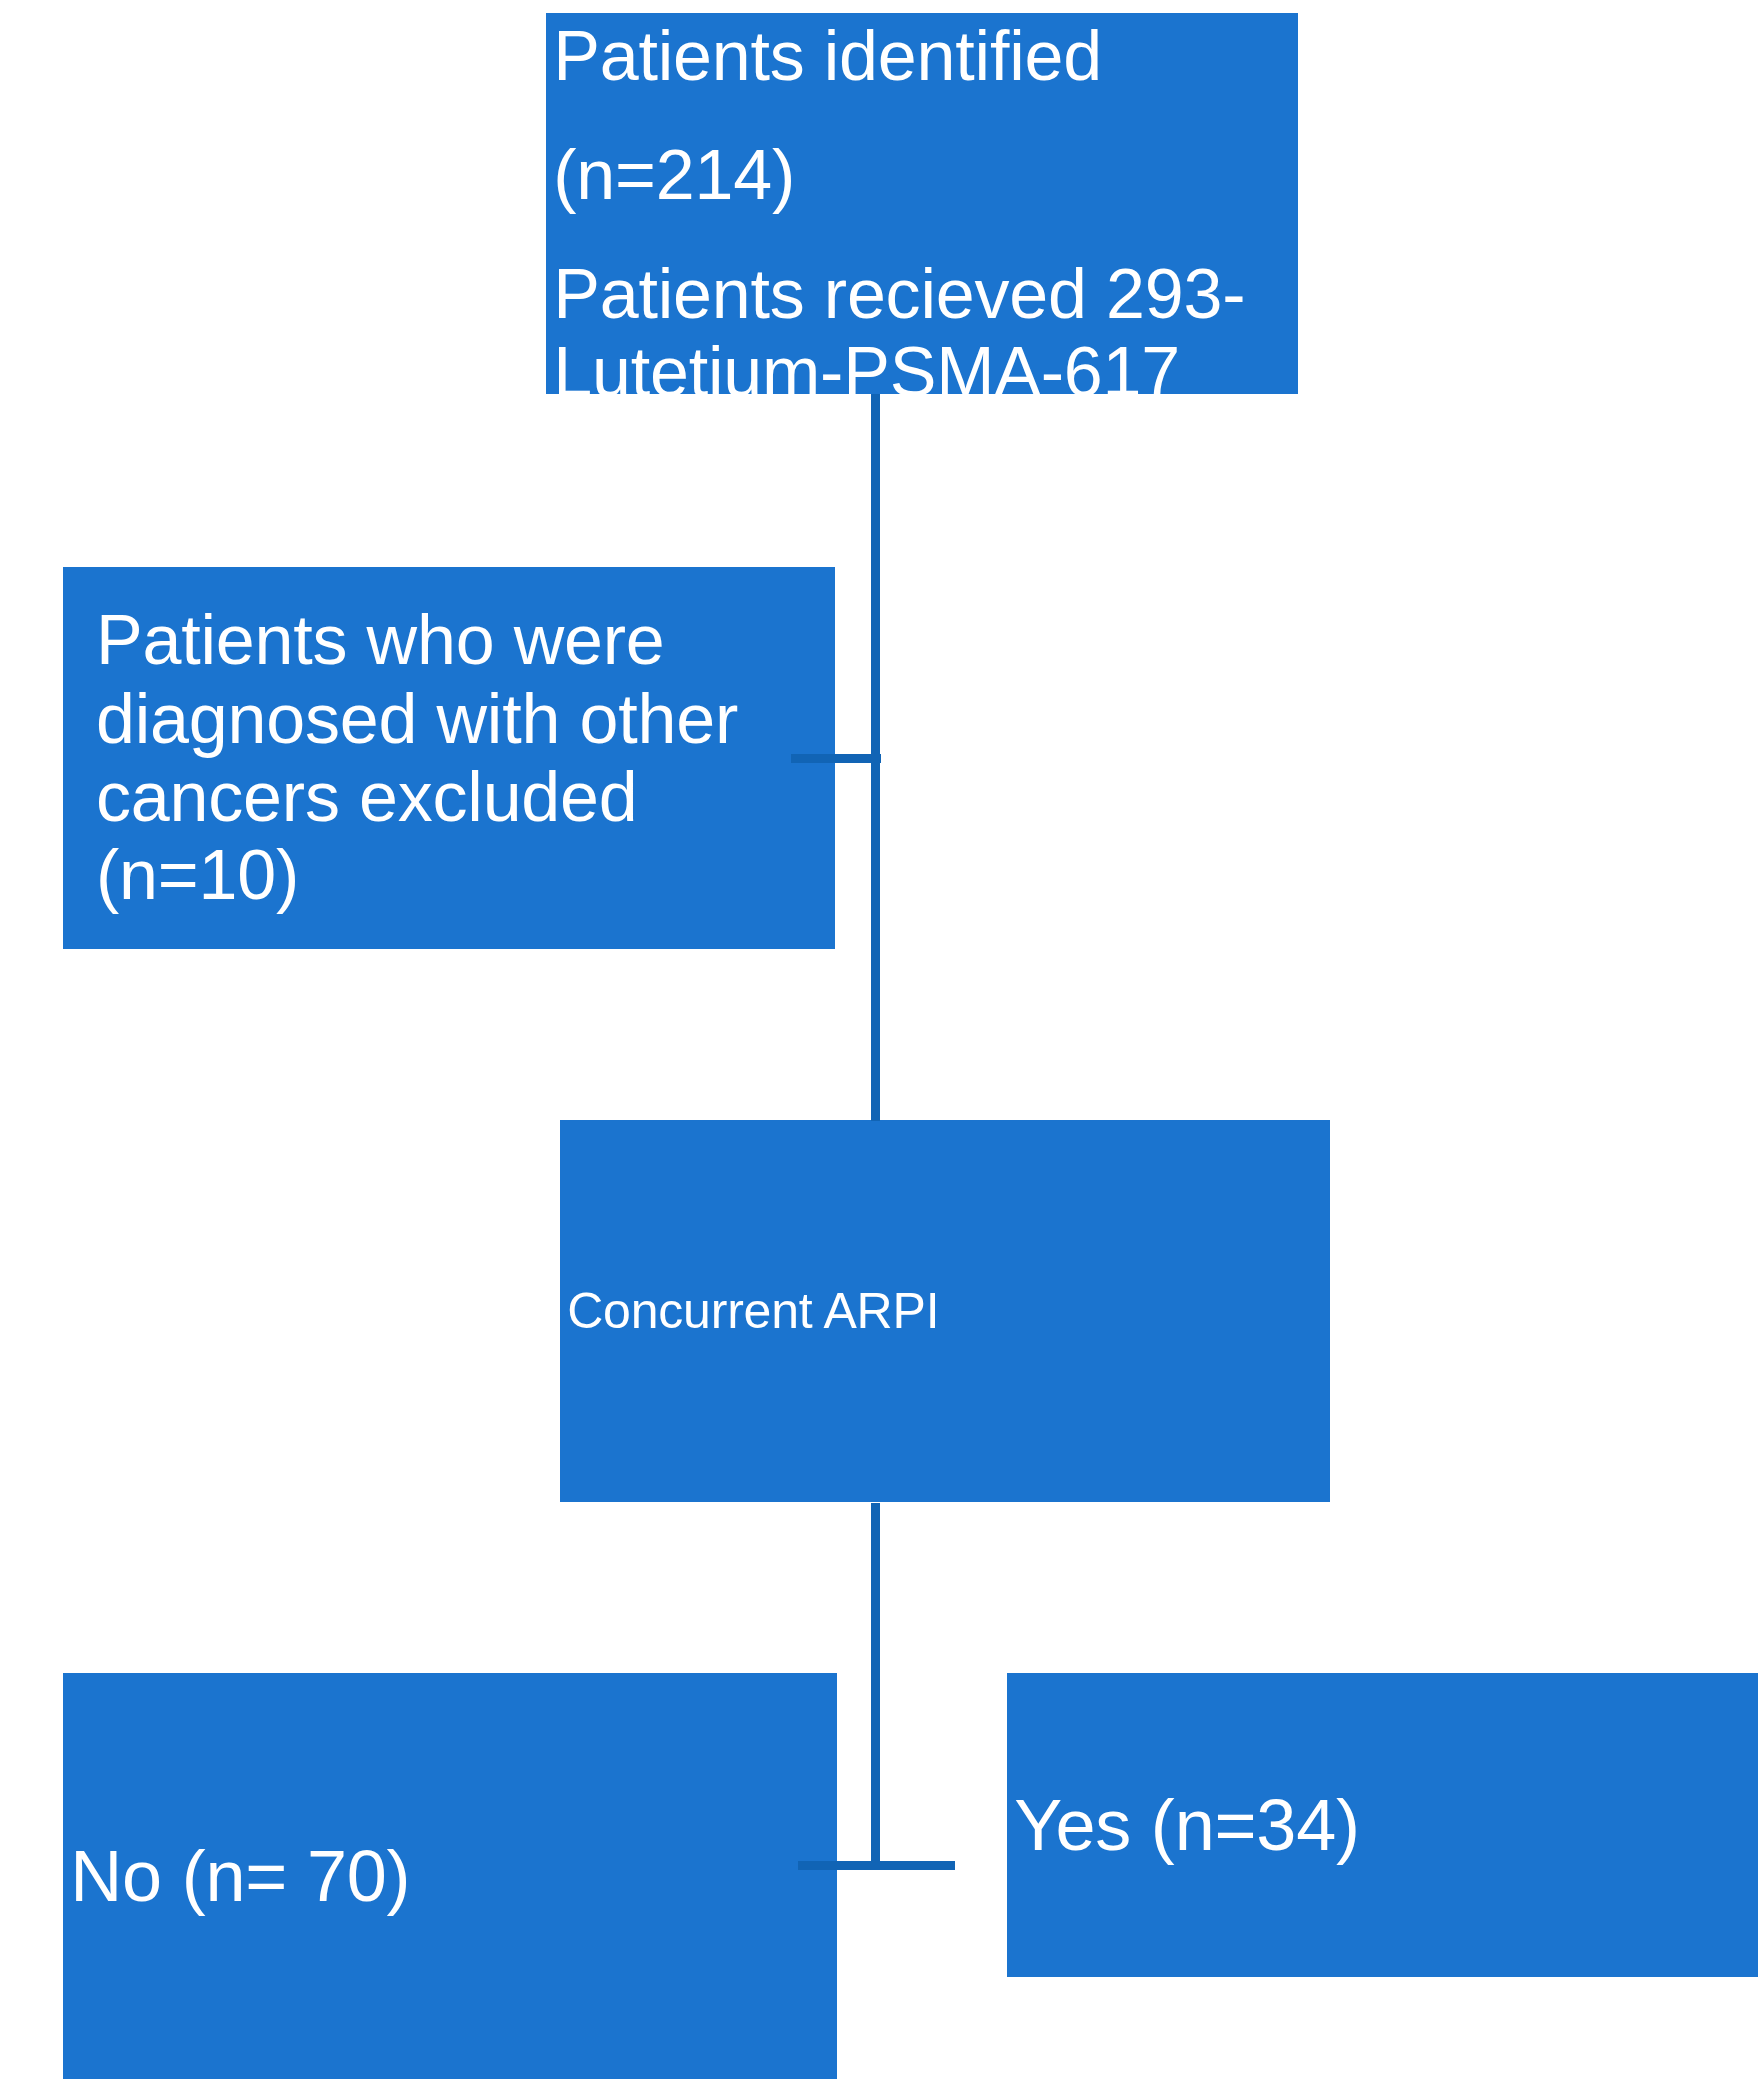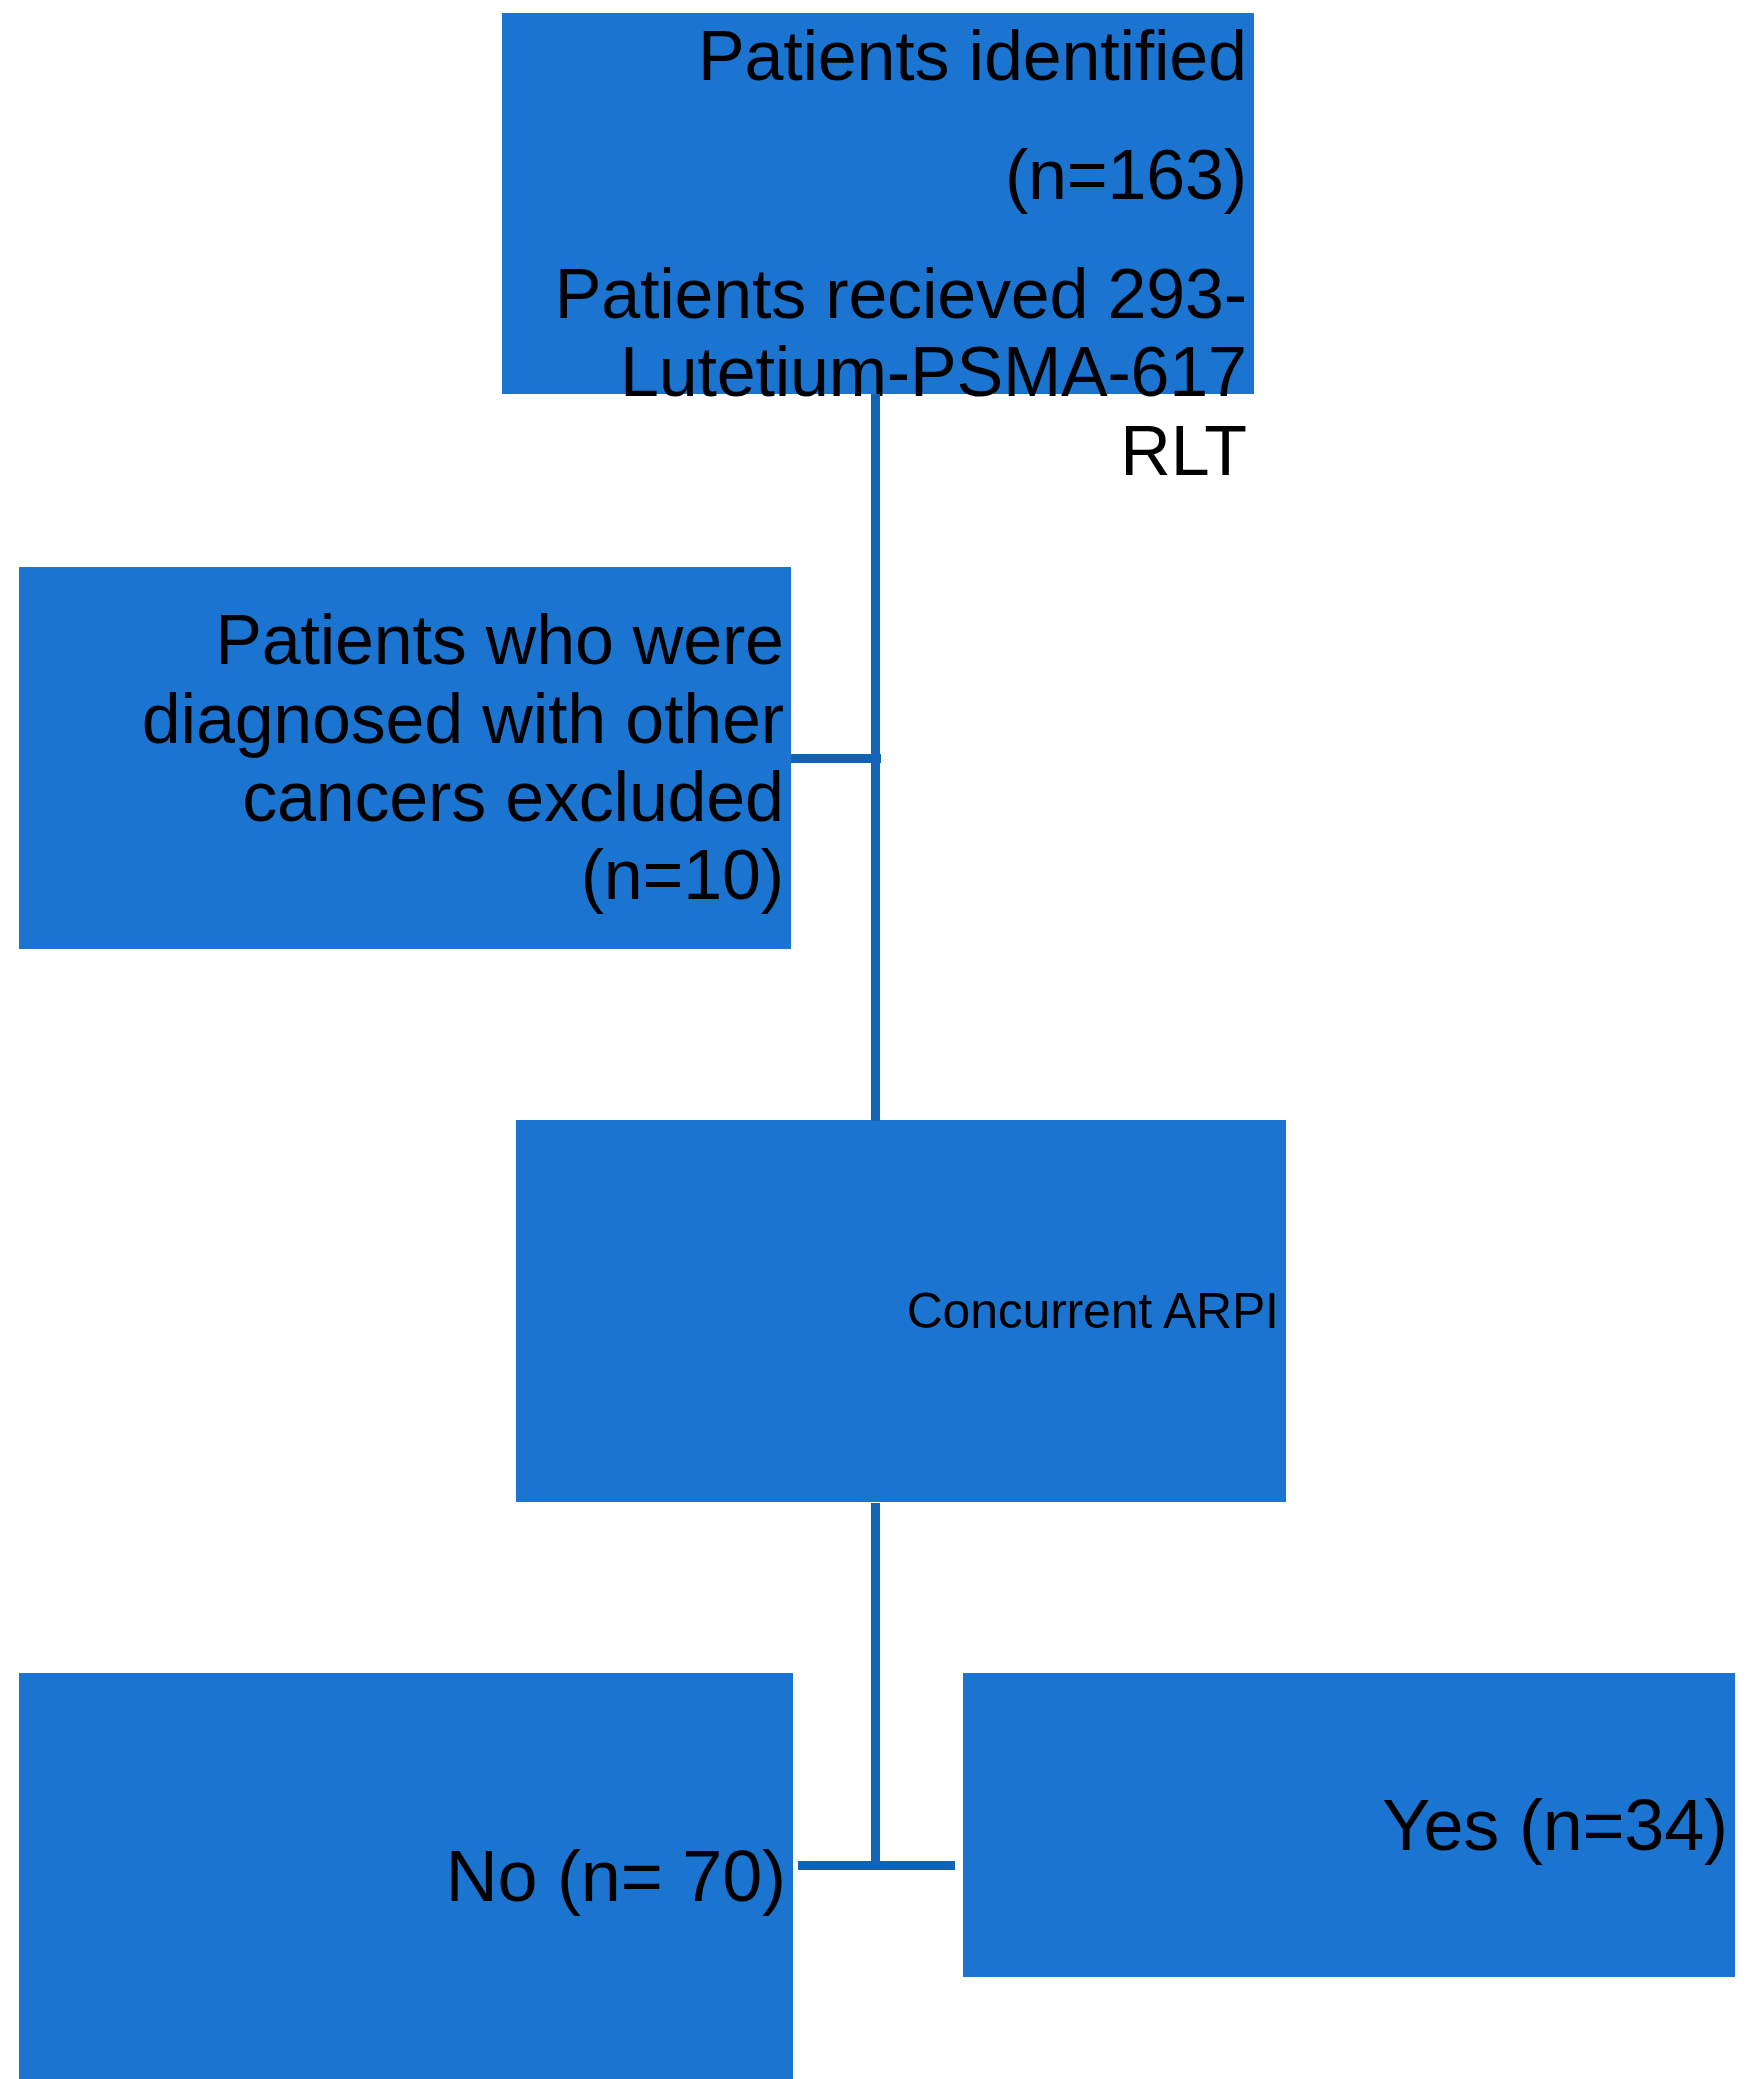--- a/index.html
+++ b/index.html
@@ -15,30 +15,31 @@
     position: relative;
     width: 1758px;
     height: 2080px;
     background: #ffffff;
     overflow: hidden;
   }
   .node {
     position: absolute;
     box-sizing: border-box;
     background: #1b74cf;
-    color: #000000;
+    color: #ffffff;
     display: flex;
     flex-direction: column;
     align-items: center;
     justify-content: center;
-    text-align: right;
+    text-align: left;
     line-height: 1.12;
     font-weight: 400;
     letter-spacing: -0.2px;
     padding: 0 7.2px;
+    margin-left: 44px;
   }
   .node p {
     margin: 0;
     width: 100%;
   }
   .node p + p {
     margin-top: 0.58em;
   }
 
   
@@ -81,21 +82,21 @@
   #conn-v-bottom { left: 871px; top: 1503px; width: 9px;  height: 367px; }
   #conn-h-split  { left: 798px; top: 1861px; width: 157px; height: 9px; }
 </style>
 </head>
 <body>
 
 <div id="canvas">
 
   <div class="node" id="node-identified">
     <p>Patients identified</p>
-    <p>(n=163)</p>
+    <p>(n=214)</p>
     <p>Patients recieved 293-Lutetium-PSMA-617 RLT</p>
   </div>
 
   <div class="node" id="node-excluded">
     <p>Patients who were diagnosed with other cancers excluded (n=10)</p>
   </div>
 
   <div class="node" id="node-arpi">
     <p>Concurrent ARPI</p>
   </div>

